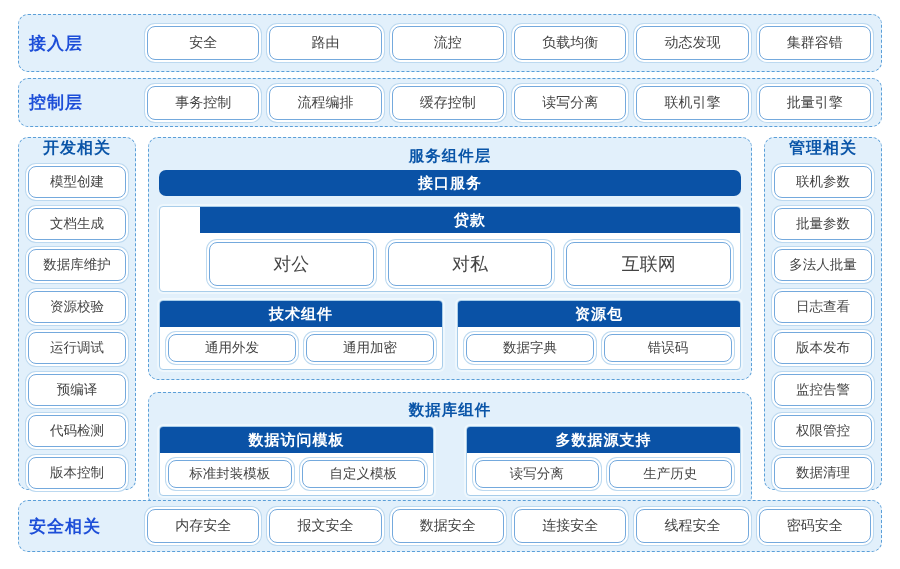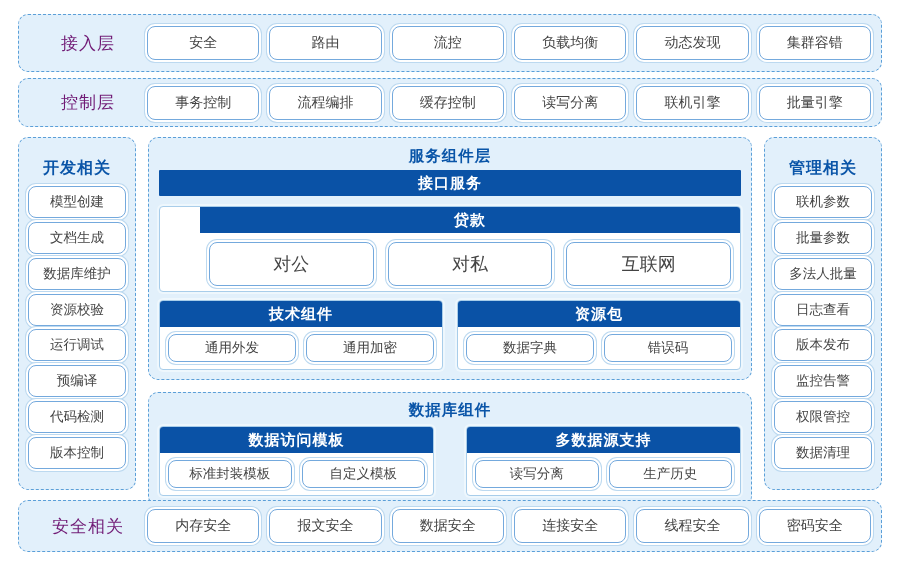--- a/index.html
+++ b/index.html
@@ -22,26 +22,25 @@
 
   
   .layer-row{
     position:absolute;
     left:18px;right:18px;
     display:flex;align-items:center;
     padding:0 10px;
     box-sizing:border-box;
   }
   .layer-title{
-    color:#701a75;
-    font-weight:normal;
+    color:#1d4ed8;
+    font-weight:bold;
     font-size:17px;
     letter-spacing:1px;
     width:118px;
-    text-align:center;
     flex:0 0 118px;
   }
   .layer-items{
     flex:1;
     display:flex;
     align-items:center;
     justify-content:space-between;
     gap:10px;
   }
 
@@ -67,21 +66,21 @@
   .mid{
     position:absolute;
     left:18px;right:18px;
     top:137px;height:353px;
   }
 
   
   .side-col{
     position:absolute;top:0;
     width:118px;height:353px;
-    padding:20px 9px;
+    padding:0 9px;
     display:flex;flex-direction:column;
     box-sizing:border-box;
   }
   .side-col.left{left:0;}
   .side-col.right{right:0;}
   .side-title{
     color:#0a55a8;
     font-weight:bold;
     font-size:16px;
     text-align:center;
@@ -134,21 +133,21 @@
   
   .bar{
     background:#0a52a6;
     color:#ffffff;
     font-weight:bold;
     font-size:15px;
     letter-spacing:1px;
     text-align:center;
     line-height:26px;
     height:26px;
-    border-radius:1px;
+    border-radius:7px;
     flex:0 0 auto;
   }
 
   
   .card{
     background:#ffffff;
     border:1px solid #a8cdea;
     border-radius:4px;
     box-shadow:0 0 0 2px #eef7fd;
     box-sizing:border-box;

